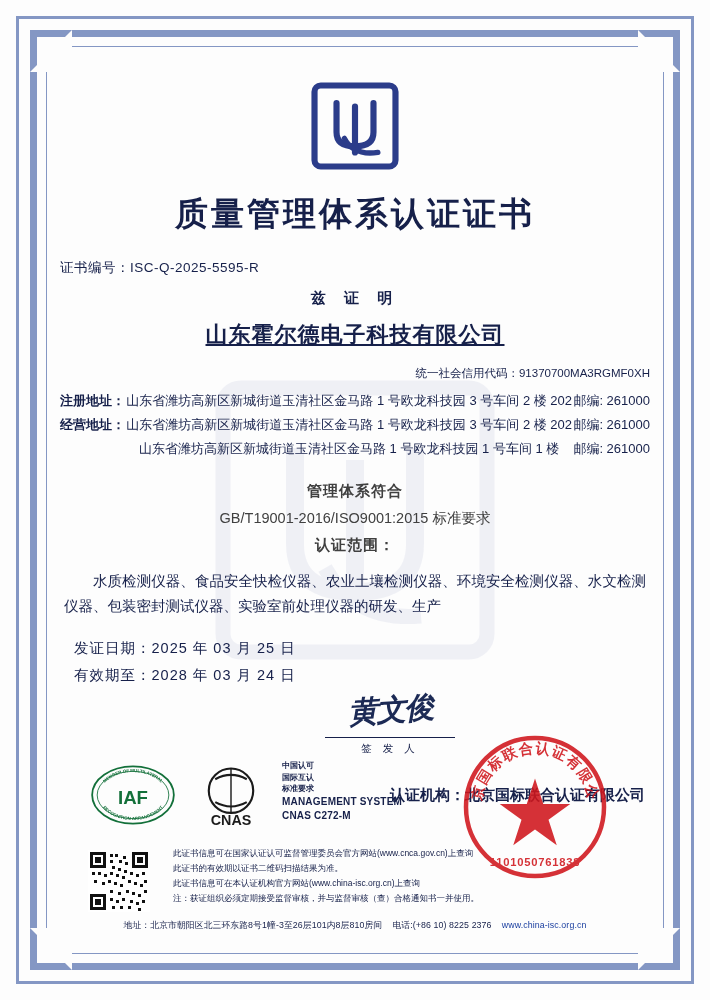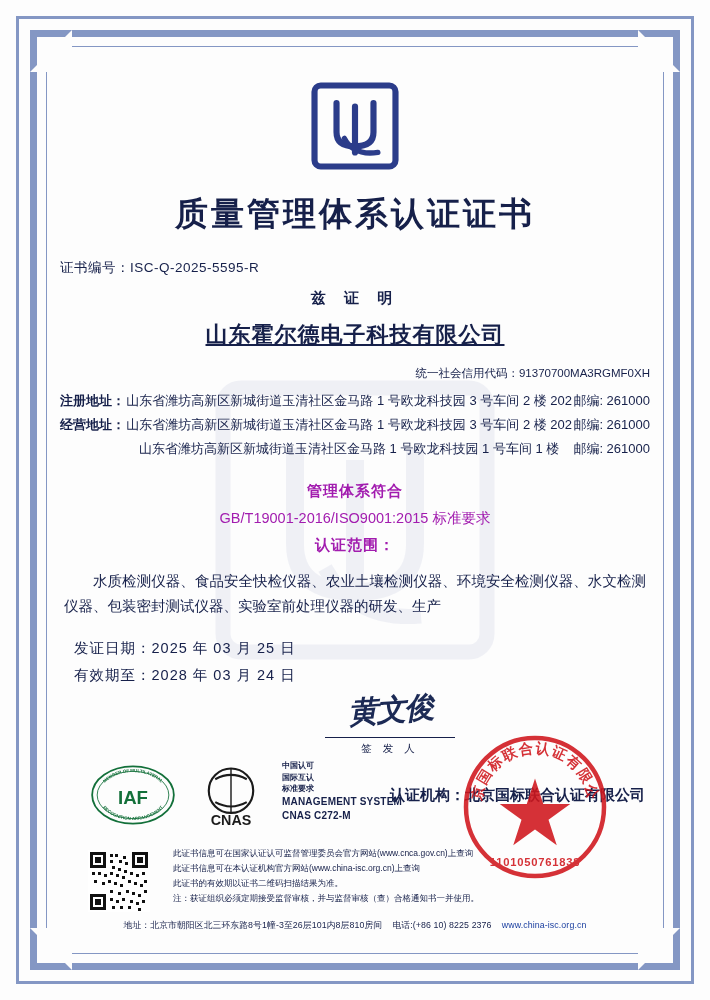--- a/index.html
+++ b/index.html
@@ -146,21 +146,21 @@
   .addr-zip {
     width: 70px;
     white-space: nowrap;
     text-align: right;
   }
 
   
   .std-block {
     text-align: center;
     margin-top: 20px;
-    color: #a21caf;
+    color: #404040;
   }
   .std-line1 {
     font-size: 15px;
     font-weight: bold;
     letter-spacing: 1px;
   }
   .std-line2 {
     font-size: 14.5px;
     margin-top: 8px;
   }
@@ -487,22 +487,22 @@
           <rect x="54" y="50" width="3" height="3"></rect>
         <rect x="24" y="56" width="3" height="3"></rect>
           <rect x="32" y="56" width="3" height="3"></rect>
           <rect x="40" y="56" width="3" height="3"></rect>
         <rect x="50" y="58" width="3" height="3"></rect>
       </g>
     </svg>
 
     <div class="notes">
       <div>此证书信息可在国家认证认可监督管理委员会官方网站(www.cnca.gov.cn)上查询</div>
+      <div>此证书的有效期以证书二维码扫描结果为准。</div>
       <div>此证书信息可在本认证机构官方网站(www.china-isc.org.cn)上查询</div>
-      <div>此证书的有效期以证书二维码扫描结果为准。</div>
       <div>注：获证组织必须定期接受监督审核，并与监督审核（查）合格通知书一并使用。</div>
     </div>
 
     <div class="footer">
       <span>地址：北京市朝阳区北三环东路8号1幢-3至26层101内8层810房间</span>
       &nbsp;&nbsp;
       <span>电话:(+86 10) 8225 2376</span>
       &nbsp;&nbsp;
       <span class="url">www.china-isc.org.cn</span>
     </div>

